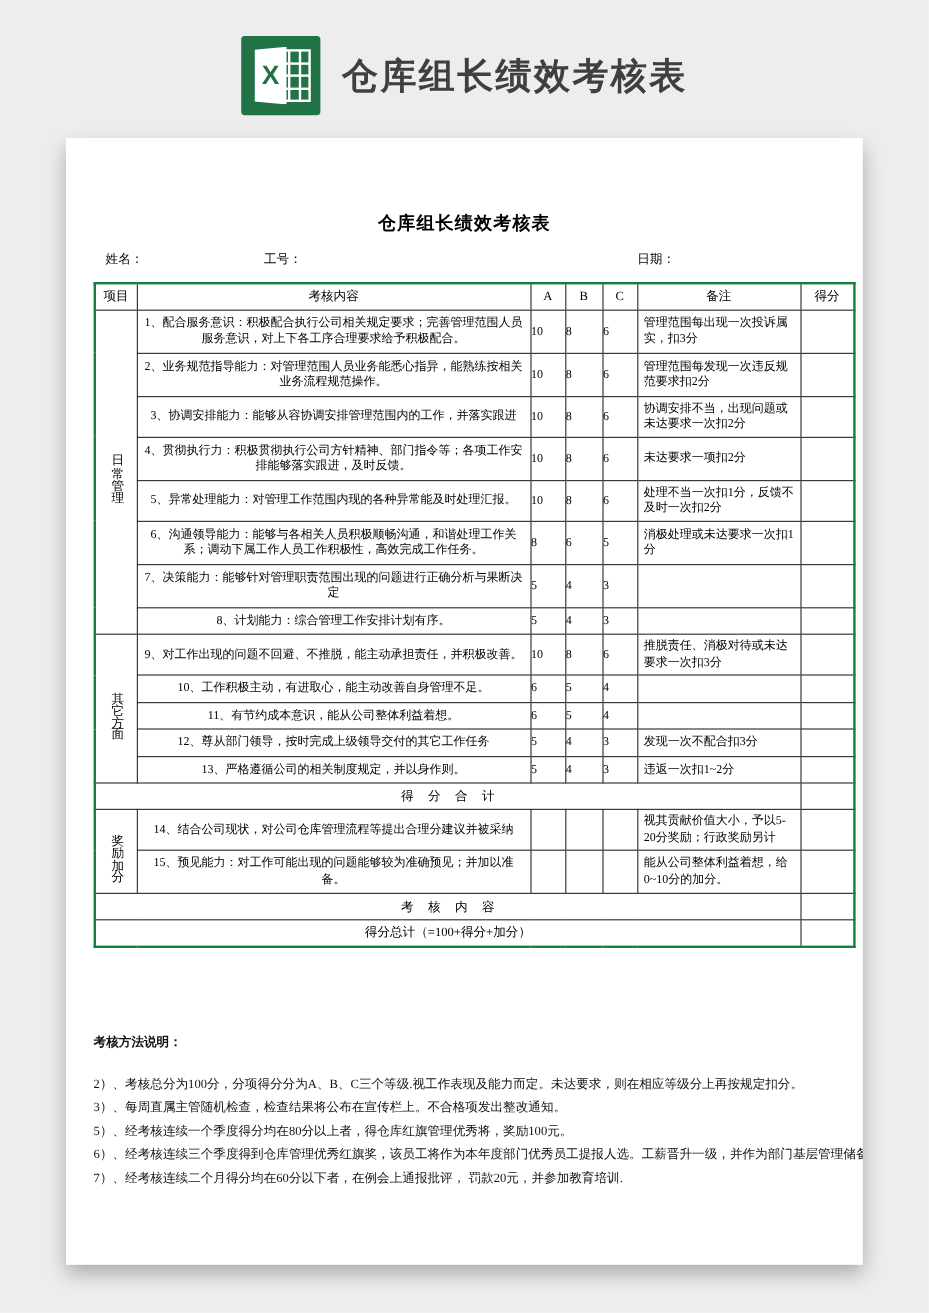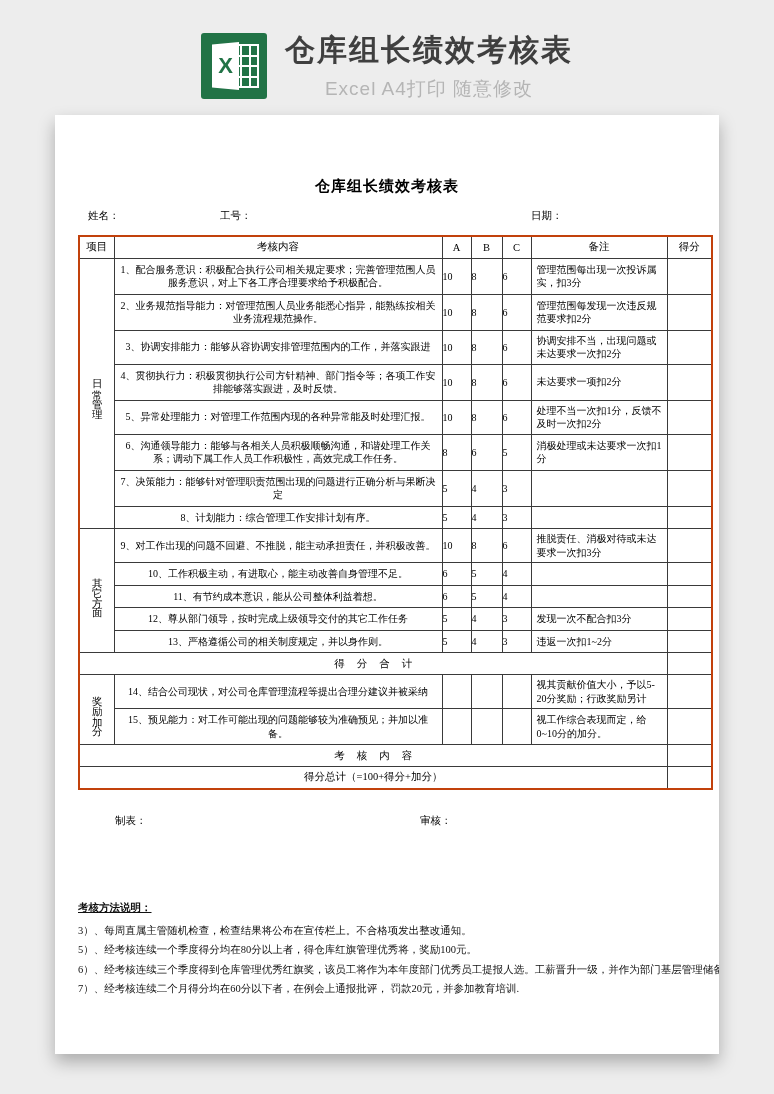--- a/index.html
+++ b/index.html
@@ -23,37 +23,37 @@
   .page-title { font-family:"Liberation Sans","DejaVu Sans",sans-serif; font-weight:bold; font-size:30px; color:#3f3f3f; letter-spacing:2px; }
   .page-subtitle { font-family:"Liberation Sans","DejaVu Sans",sans-serif; font-size:19px; color:#b5b5b5; margin-top:5px; letter-spacing:1px; }
   
   .paper { position:absolute; left:55px; top:115px; width:664px; height:939px; background:#fff;
            box-shadow:0 8px 16px rgba(0,0,0,.28); overflow:hidden; }
   .doc-title { margin-top:62px; text-align:center; font-size:15px; font-weight:bold; color:#000; letter-spacing:1px; }
   .fields-row { position:relative; height:14px; margin:13px 0 0 23px; width:635px; font-size:10.5px; color:#000; }
   .fields-row span { position:absolute; top:0; }
   .f-name { left:10px; } .f-id { left:142px; } .f-date { left:453px; }
   
-  table.eval { border-collapse:collapse; margin:12px 0 0 23px; table-layout:fixed; border:2px solid #c2410c; }
+  table.eval { border-collapse:collapse; margin:12px 0 0 23px; table-layout:fixed; border:2px solid #15803d; }
   table.eval th, table.eval td { border:1px solid #3a3a3a; color:#000; }
   table.eval th { font-size:10.5px; font-weight:normal; height:22px; text-align:center; }
   td.content { font-size:10px; padding:4px 5px; line-height:13.5px; text-align:center; }
   td.num { font-size:10px; text-align:left; }
   td.remark { font-size:10px; padding:3px 5px; line-height:13.5px; text-align:left; }
   td.score { font-size:10px; }
   td.group-cell { text-align:center; vertical-align:middle; padding:2px 0; }
   .vtext { writing-mode:vertical-rl; text-orientation:upright; font-size:10.5px; letter-spacing:10px; display:inline-block; }
   td.summary { text-align:center; font-size:10.5px; height:22px; }
   td.summary.spread { letter-spacing:12px; text-indent:12px; }
   
   .sign-row { position:relative; height:14px; margin:24px 0 0 23px; width:635px; font-size:10.5px; color:#000; }
   .sign-row span { position:absolute; top:0; }
   .s-maker { left:37px; } .s-review { left:342px; }
   .notes { margin:70px 0 0 23px; font-size:10.5px; color:#111; }
-  .notes-title { font-weight:bold; margin-bottom:4px; line-height:19px;text-decoration:underline; }
+  .notes-title { font-weight:bold; margin-bottom:16px; line-height:19px; }
   .note-item { white-space:nowrap; line-height:19.5px; }
 </style>
 </head>
 <body>
 
 <div class="app-header">
   <div class="xl-icon">
     <div class="xl-grid">
       <i></i>
         <i></i>
@@ -67,21 +67,20 @@
         <i></i>
         <i></i>
         <i></i>
     </div>
     <div class="xl-page">
       <b>X</b>
     </div>
   </div>
   <div class="header-text">
     <div class="page-title">仓库组长绩效考核表</div>
-    <div class="page-subtitle">Excel A4打印 随意修改</div>
   </div>
 </div>
 
 <div class="paper">
   <div class="doc-title">仓库组长绩效考核表</div>
 
   <div class="fields-row">
     <span class="f-name">姓名：</span>
     <span class="f-id">工号：</span>
     <span class="f-date">日期：</span>
@@ -226,41 +225,38 @@
           <td class="num"></td>
           <td class="num"></td>
           <td class="remark">视其贡献价值大小，予以5-20分奖励；行政奖励另计</td>
           <td class="score"></td>
         </tr>
         <tr>
           <td class="content">15、预见能力：对工作可能出现的问题能够较为准确预见；并加以准备。</td>
           <td class="num"></td>
           <td class="num"></td>
           <td class="num"></td>
-          <td class="remark">视工作综合表现而定，给0~10分的加分。</td>
+          <td class="remark">能从公司整体利益着想，给0~10分的加分。</td>
           <td class="score"></td>
         </tr>
         <tr>
           <td class="summary spread" colspan="6">考核内容</td>
           <td class="score"></td>
         </tr>
         <tr>
           <td class="summary" colspan="6">得分总计（=100+得分+加分）</td>
           <td class="score"></td>
         </tr>
       </tbody>
     </table>
 
-  <div class="sign-row">
-    <span class="s-maker">制表：</span>
-    <span class="s-review">审核：</span>
-  </div>
 
   <div class="notes">
     <div class="notes-title">考核方法说明：</div>
     <div>
+        <div class="note-item">2）、考核总分为100分，分项得分分为A、B、C三个等级.视工作表现及能力而定。未达要求，则在相应等级分上再按规定扣分。</div>
         <div class="note-item">3）、每周直属主管随机检查，检查结果将公布在宣传栏上。不合格项发出整改通知。</div>
         <div class="note-item">5）、经考核连续一个季度得分均在80分以上者，得仓库红旗管理优秀将，奖励100元。</div>
         <div class="note-item">6）、经考核连续三个季度得到仓库管理优秀红旗奖，该员工将作为本年度部门优秀员工提报人选。工薪晋升一级，并作为部门基层管理储备人选</div>
         <div class="note-item">7）、经考核连续二个月得分均在60分以下者，在例会上通报批评，  罚款20元，并参加教育培训.</div>
       </div>
   </div>
 </div>
 
 </body></html>

